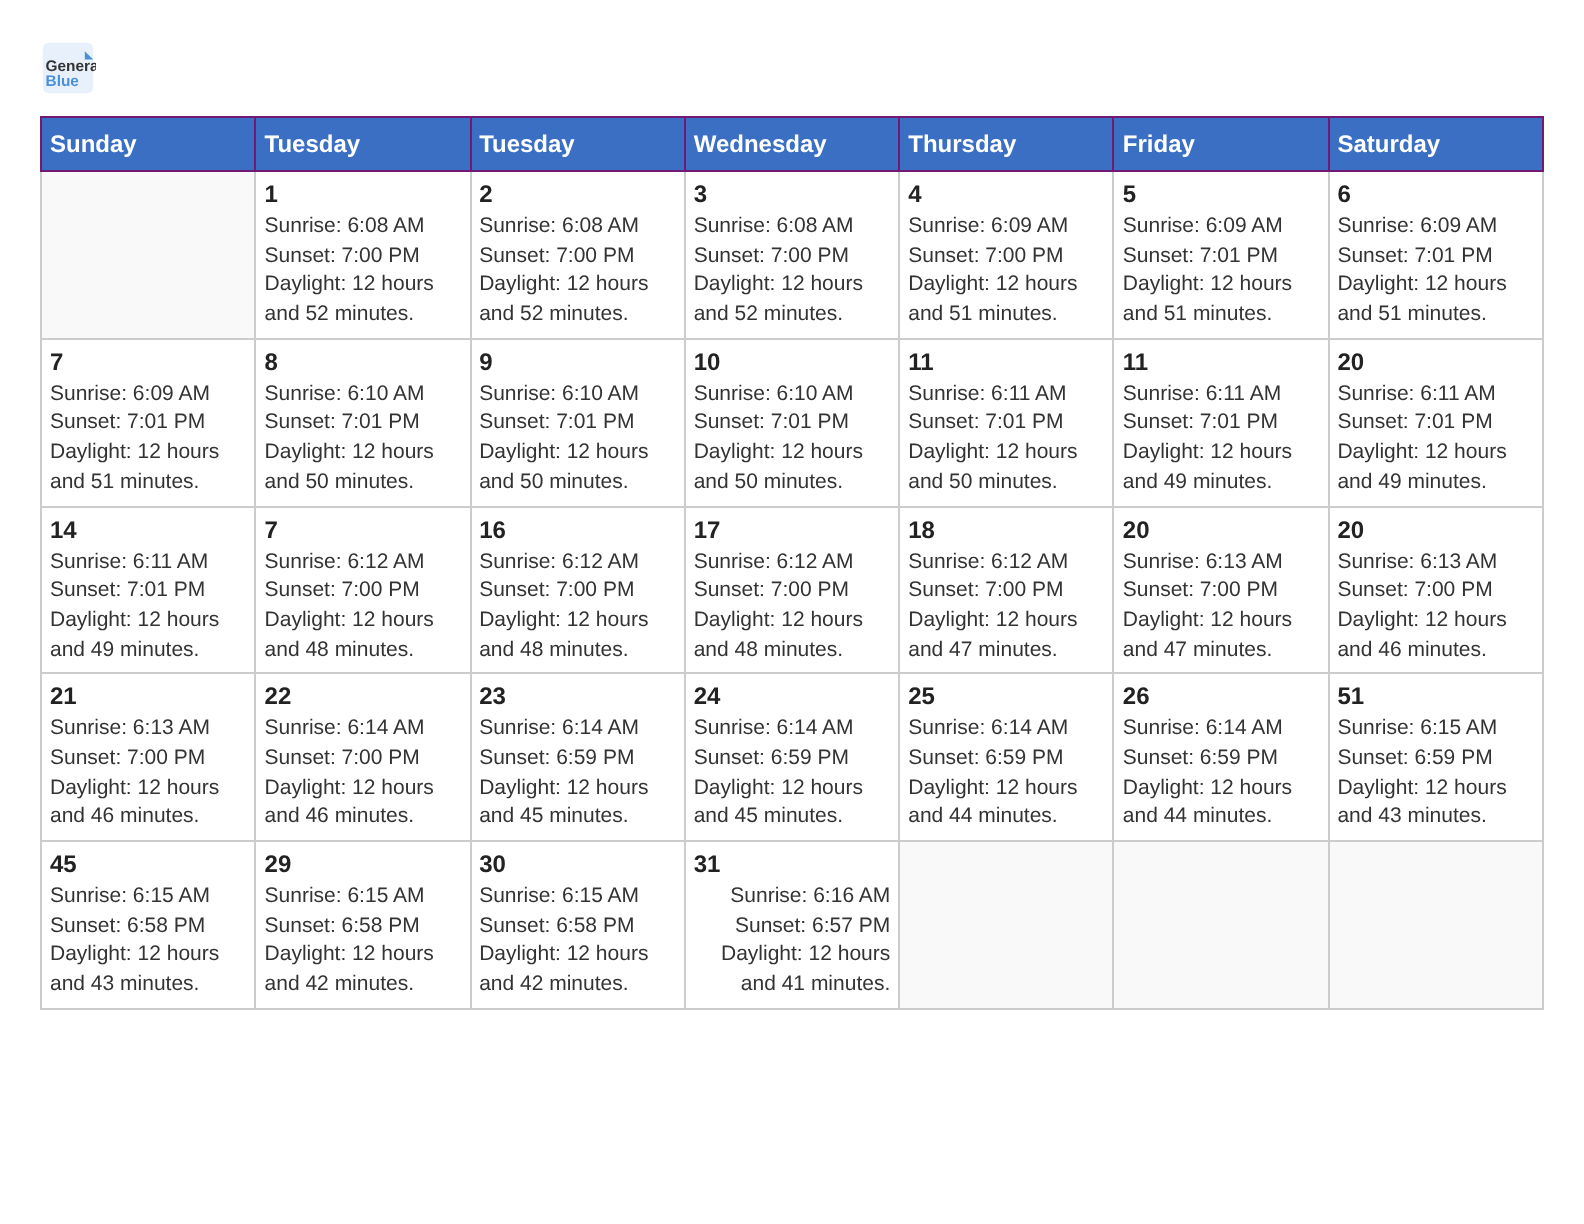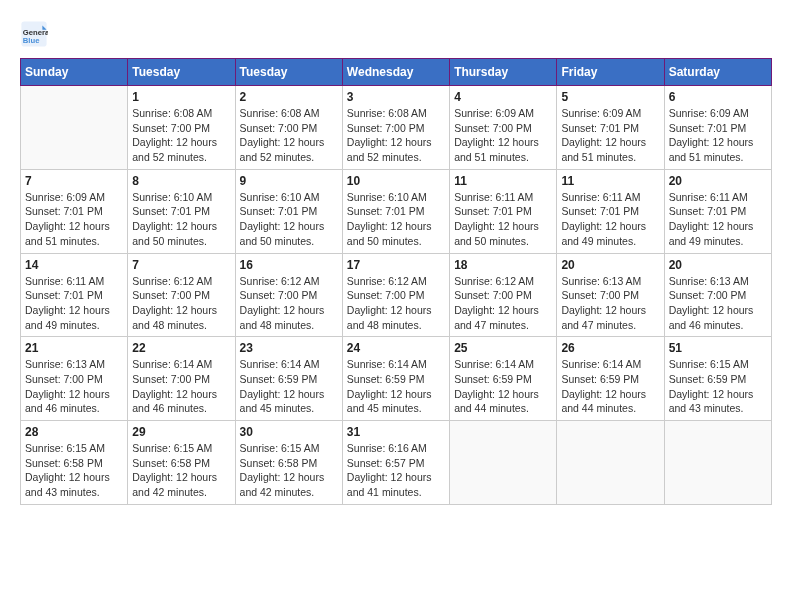--- a/index.html
+++ b/index.html
@@ -299,21 +299,21 @@
         <td>
           <div class="day-number">51</div>
           <div class="day-info" style="white-space: pre-line;">Sunrise: 6:15 AM
 Sunset: 6:59 PM
 Daylight: 12 hours
 and 43 minutes.</div>
         </td>
       </tr>
       <tr>
         <td>
-          <div class="day-number">28</div>
+          <div class="day-number">45</div>
           <div class="day-info" style="white-space: pre-line;">Sunrise: 6:15 AM
 Sunset: 6:58 PM
 Daylight: 12 hours
 and 43 minutes.</div>
         </td>
         <td>
           <div class="day-number">29</div>
           <div class="day-info" style="white-space: pre-line;">Sunrise: 6:15 AM
 Sunset: 6:58 PM
 Daylight: 12 hours
@@ -321,21 +321,21 @@
         </td>
         <td>
           <div class="day-number">30</div>
           <div class="day-info" style="white-space: pre-line;">Sunrise: 6:15 AM
 Sunset: 6:58 PM
 Daylight: 12 hours
 and 42 minutes.</div>
         </td>
         <td>
           <div class="day-number">31</div>
-          <div class="day-info" style="white-space: pre-line;">Sunrise: 6:16 AM
+          <div class="day-info" style="white-space: pre-line; text-align: right;">Sunrise: 6:16 AM
 Sunset: 6:57 PM
 Daylight: 12 hours
 and 41 minutes.</div>
         </td>
         <td class="empty"></td>
         <td class="empty"></td>
         <td class="empty"></td>
       </tr>
     </tbody>
 </table>

